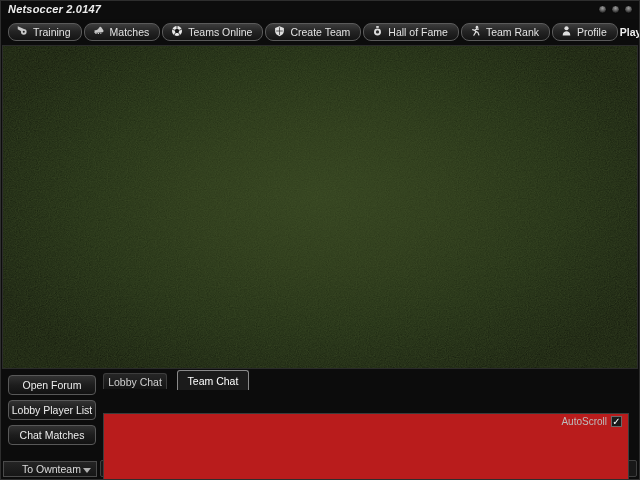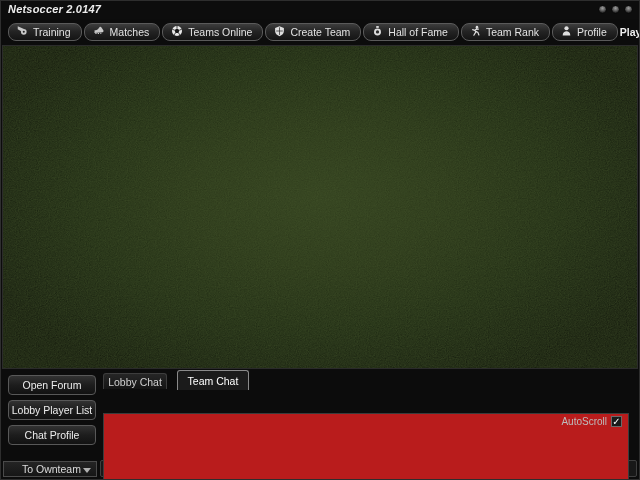--- a/index.html
+++ b/index.html
@@ -163,21 +163,21 @@
     <filter id="grass">
         <feTurbulence type="fractalNoise" baseFrequency="0.9" numOctaves="2" stitchTiles="stitch"></feTurbulence>
       <feColorMatrix type="matrix" values="0 0 0 0 0.07  0 0 0 0 0.11  0 0 0 0 0.03  0.5 0.5 0.5 0 0"></feColorMatrix>
     </filter>
     <rect width="100%" height="100%" filter="url(#grass)" opacity="0.55"></rect>
   </svg>
 </div>
 
 <div class="side-btn btn-forum">Open Forum</div>
 <div class="side-btn btn-playerlist">Lobby Player List</div>
-<div class="side-btn btn-chatsettings">Chat Profile</div>
+<div class="side-btn btn-chatsettings">Chat Matches</div>
 
 <div class="send-target">
   <span>To Ownteam</span>
   <span class="chev"></span>
 </div>
 
 <div class="tab tab-lobby">Lobby Chat</div>
 <div class="tab tab-team">Team Chat</div>
 
 <div class="chat-panel">

